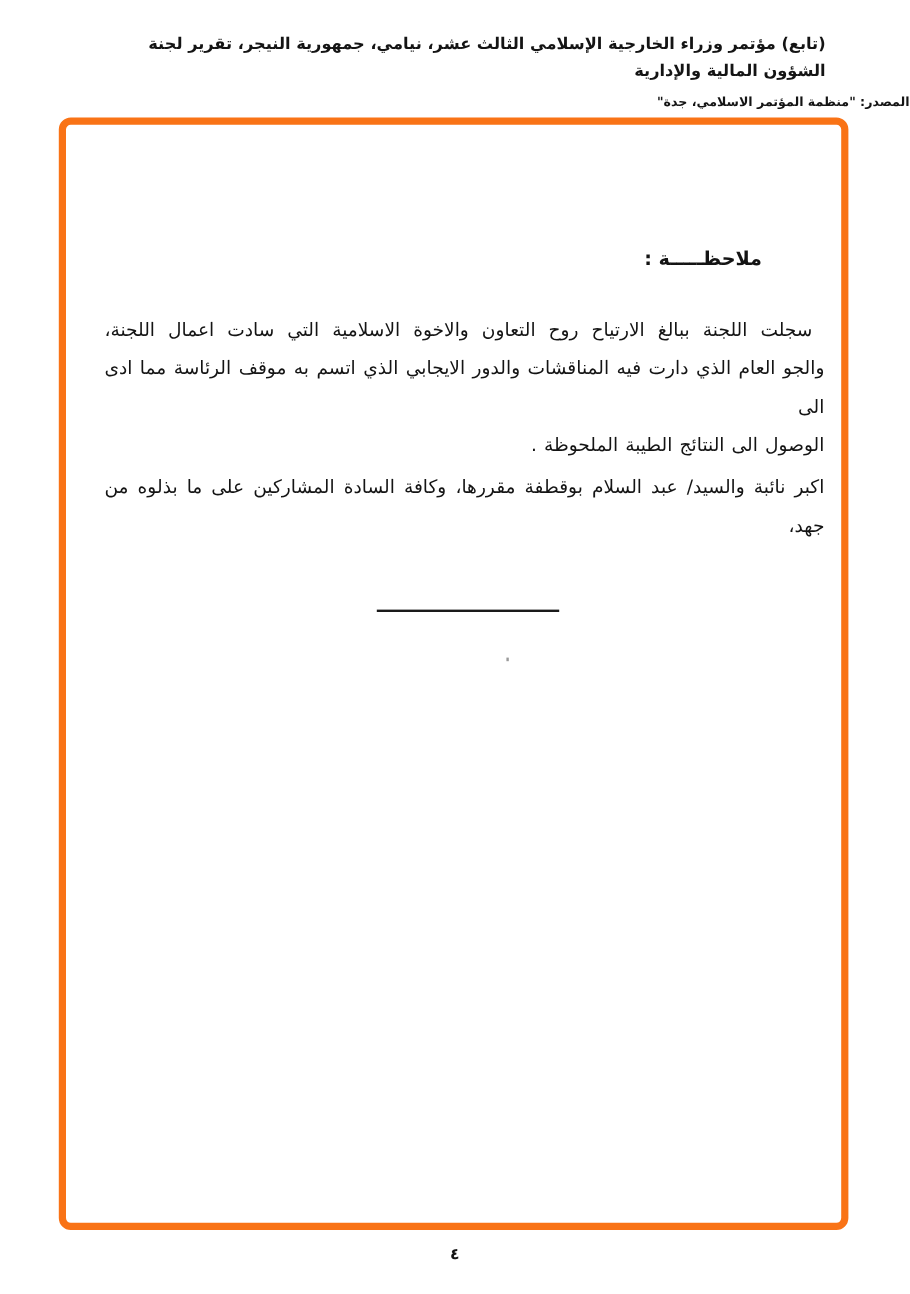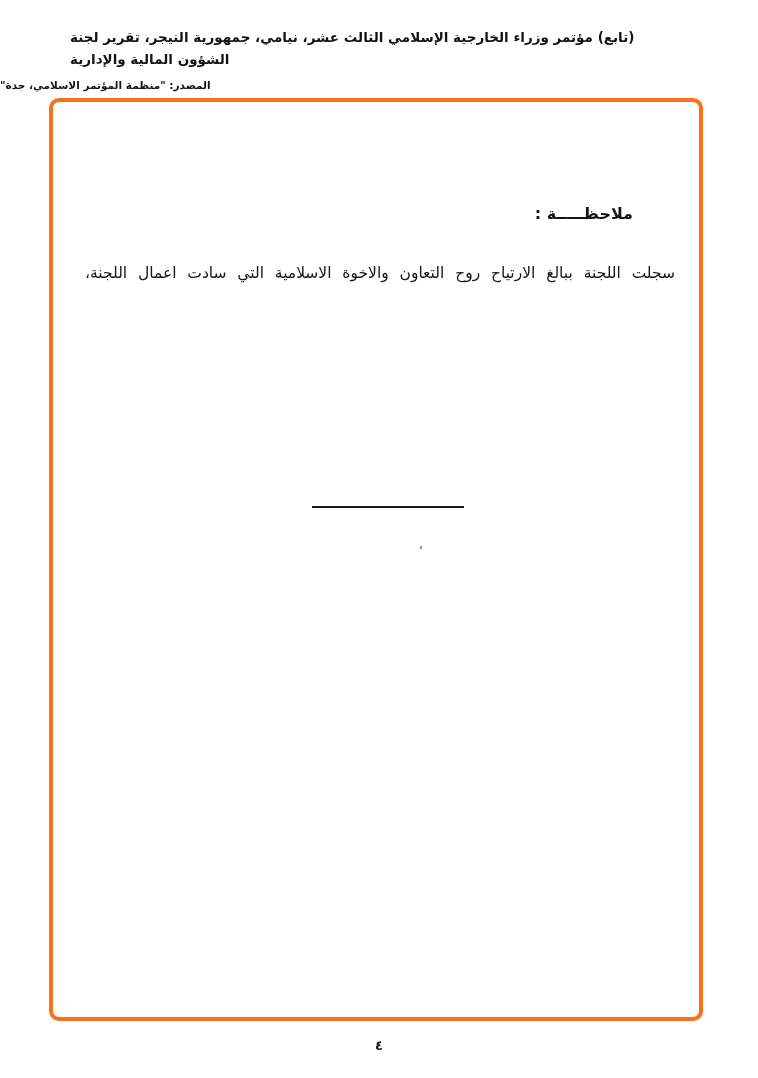--- a/index.html
+++ b/index.html
@@ -12,21 +12,21 @@
     color: #141414;
     overflow: hidden;
   }
 
   
   .header {
     position: absolute;
     top: 26px;
     left: 0;
     right: 0;
-    text-align: left;
+    text-align: right;
     direction: rtl;
   }
   .header-line1 {
     font-size: 13.5px;
     font-weight: bold;
     line-height: 22px;
     padding: 0 70px;
   }
   .header-line2 {
     font-size: 10.5px;
@@ -34,21 +34,21 @@
     margin-top: 9px;
   }
 
   
   .frame {
     position: absolute;
     left: 49px;
     top: 98px;
     width: 646px;
     height: 915px;
-    border: 4px solid #f97316;
+    border: 6px solid #f97316;
     border-radius: 10px;
     background: #ffffff;
   }
 
   
   .note-heading {
     position: absolute;
     top: 102px;
     right: 66px;
     direction: rtl;
@@ -118,22 +118,25 @@
     <div class="header-line2">المصدر: "منظمة المؤتمر الاسلامي، جدة"</div>
   </div>
 
   <div class="frame">
 
     <div class="note-heading">ملاحظـــــة :</div>
 
     <div class="body-text">
       <div class="paragraph">
         <div class="line first">سجلت اللجنة ببالغ الارتياح روح التعاون والاخوة الاسلامية التي سادت اعمال اللجنة،</div>
+        <div class="line">والجو العام الذي دارت فيه المناقشات والدور الايجابي الذي اتسم به موقف الرئاسة مما ادى الى</div>
+        <div class="line last">الوصول الى النتائج الطيبة الملحوظة .</div>
       </div>
       <div class="paragraph">
+        <div class="line">اكبر نائبة والسيد/ عبد السلام بوقطفة مقررها، وكافة السادة المشاركين على ما بذلوه من جهد،</div>
       </div>
     </div>
 
     <div class="divider"></div>
     <div class="speck"></div>
 
   </div>
 
   <div class="page-number">٤</div>
 

